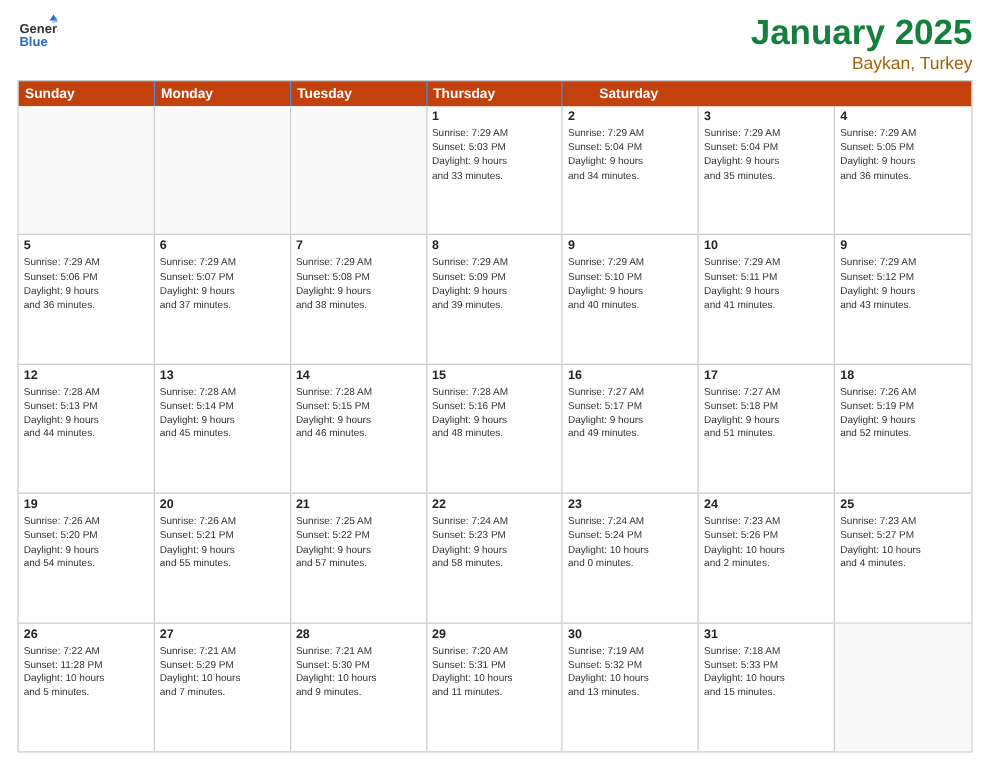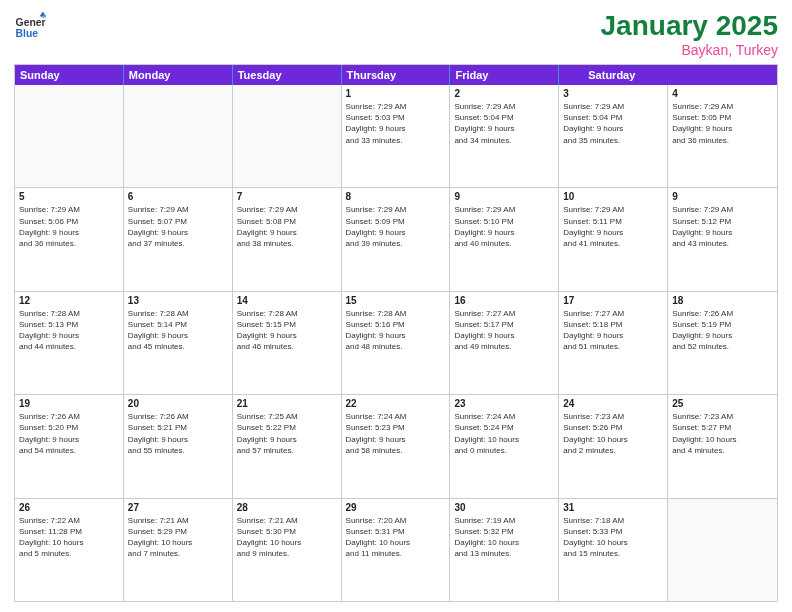--- a/index.html
+++ b/index.html
@@ -35,32 +35,32 @@
     .title-block {
       text-align: right;
     }
     .month-title {
       font-size: 28px;
       font-weight: bold;
       color: #15803d;
     }
     .location-title {
       font-size: 14px;
-      color: #ec4899;
+      color: #a16207;
     }
     .calendar {
       flex: 1;
       display: flex;
       flex-direction: column;
       border: 1px solid #ccc;
     }
     .cal-header {
       display: grid;
       grid-template-columns: repeat(7, 1fr);
-      background: #6d28d9;
+      background: #c2410c;
     }
     .cal-header-cell {
       color: #fff;
       font-size: 11px;
       font-weight: bold;
       padding: 4px 5px;
       text-align: left;
       border-right: 1px solid #4a8adf;
     }
     .cal-header-cell:last-child { border-right: none; margin-left: 24px; }
@@ -116,21 +116,20 @@
       <div class="location-title">Baykan, Turkey</div>
     </div>
   </div>
 
   <div class="calendar">
     <div class="cal-header">
     <div class="cal-header-cell">Sunday</div>
         <div class="cal-header-cell">Monday</div>
         <div class="cal-header-cell">Tuesday</div>
         <div class="cal-header-cell">Thursday</div>
-        <div class="cal-header-cell">Friday</div>
         <div class="cal-header-cell">Saturday</div>
       </div>
     <div class="cal-body">
     <div class="cal-row">
           <div class="cal-cell empty"></div>
           <div class="cal-cell empty"></div>
           <div class="cal-cell empty"></div>
           <div class="cal-cell">
             <div class="day-number">1</div>
             <div class="cell-line">Sunrise: 7:29 AM</div>

